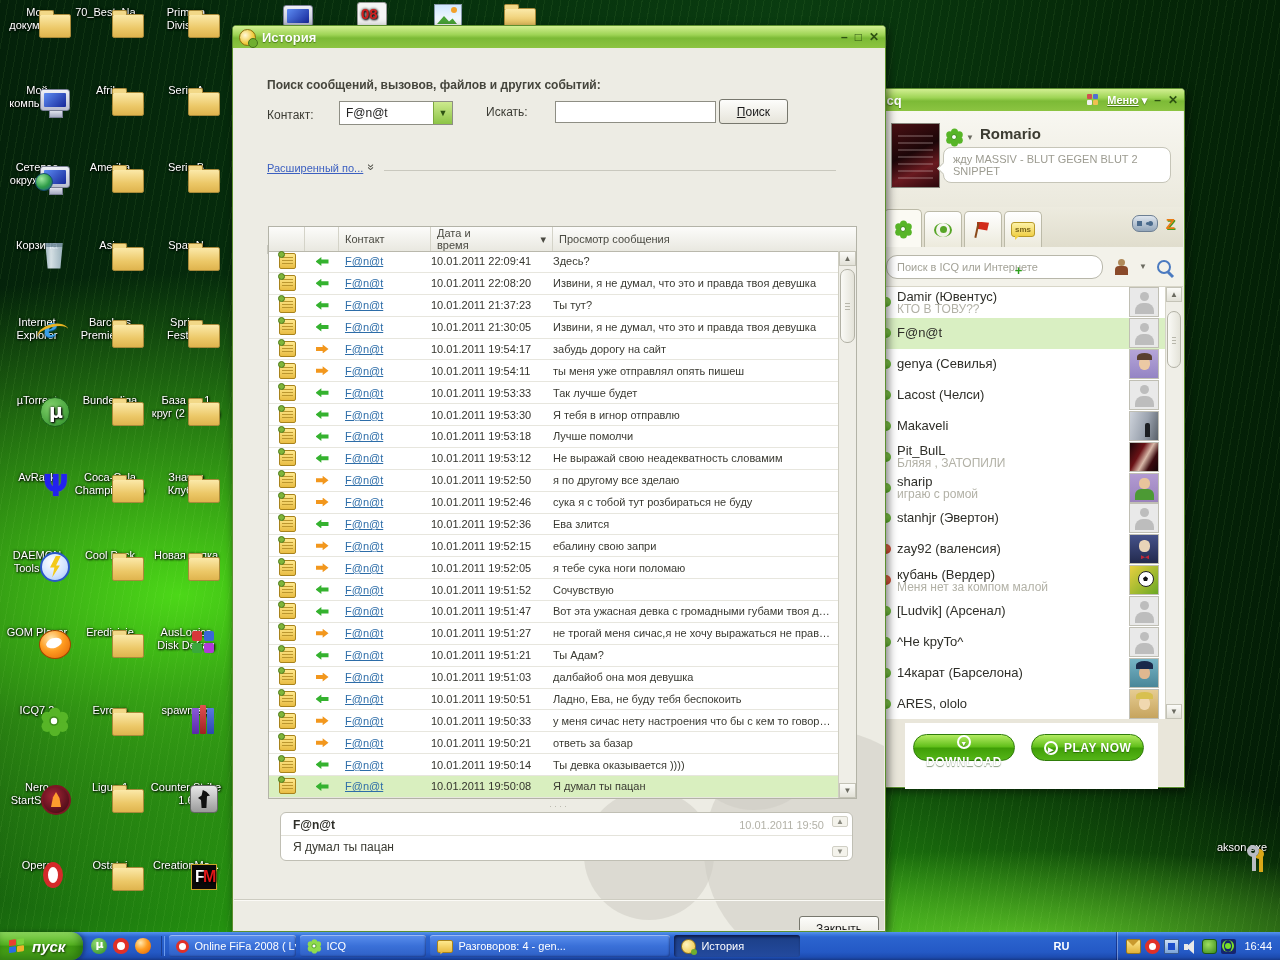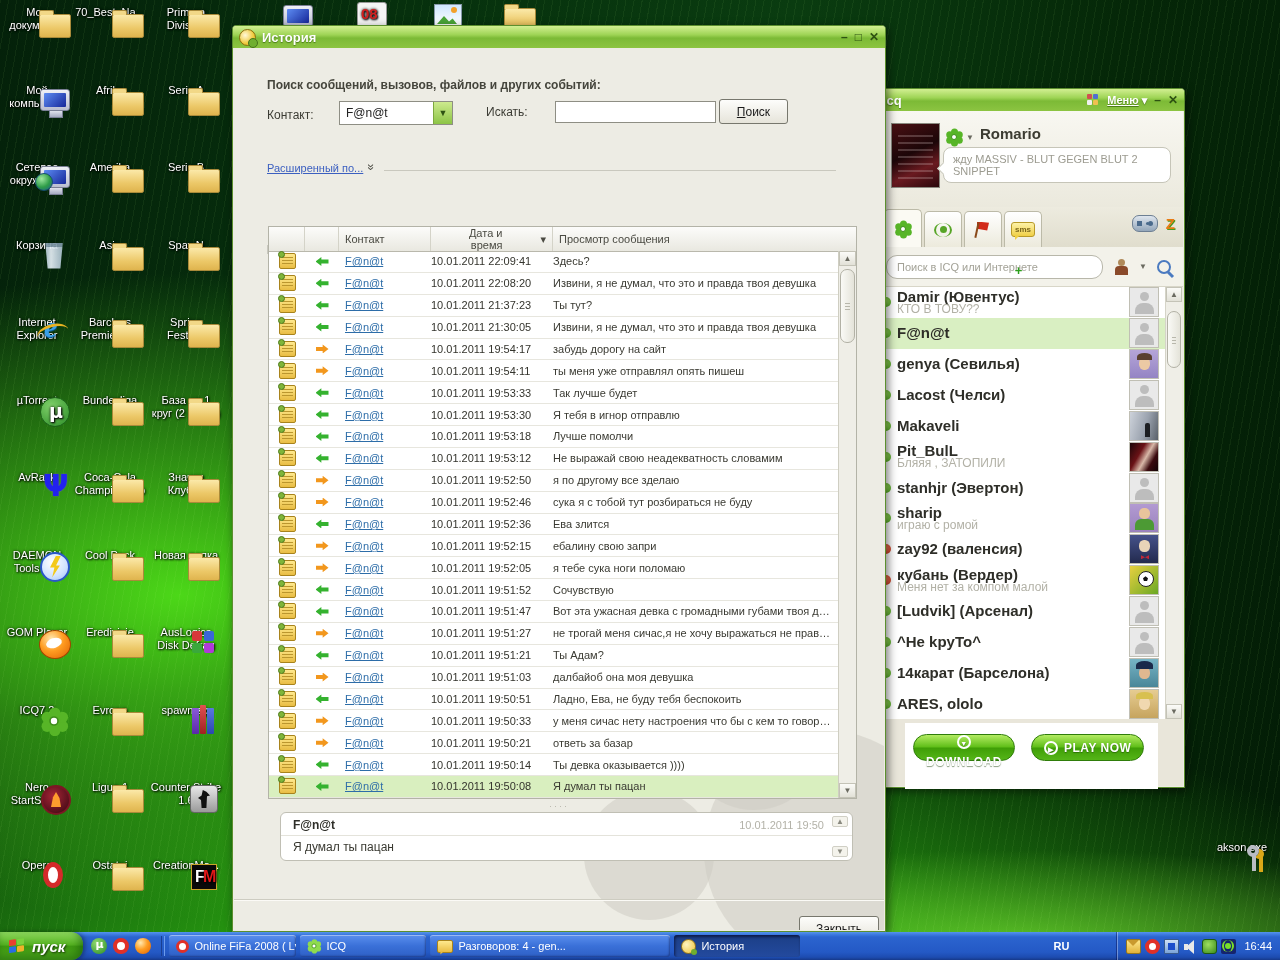--- a/index.html
+++ b/index.html
@@ -139,21 +139,21 @@
   .xbtn::first-letter{text-decoration:underline;}
   .hw-search-btn{left:485px;top:51px;width:69px;height:25px;line-height:23px;}
   .hw-link{position:absolute;left:33px;top:114px;font-size:11px;color:#3b5fc0;text-decoration:underline;cursor:pointer;}
   .hw-chev{position:absolute;left:134px;top:112px;font-size:12px;color:#4a4a42;display:inline-block;transform:rotate(90deg);}
   .hw-line{position:absolute;left:150px;top:122px;width:452px;border-top:1px solid #c9c8be;}
   .hw-results{position:absolute;left:33px;top:147px;font-size:12px;font-weight:bold;color:#45453c;margin-top:48px;}
 
   .htable{position:absolute;left:34px;top:178px;width:589px;height:573px;background:#fff;
     border:1px solid #b3b3a7;box-sizing:border-box;font-size:11px;}
   .hhead{display:flex;height:24px;background:linear-gradient(#fcfcfa,#e9e8e0);border-bottom:1px solid #b9b8ac;
-    color:#4a4a42;align-items:center;text-align:right;}
+    color:#4a4a42;align-items:center;}
   .hhead .hc{border-right:1px solid #d4d3c8;height:100%;display:flex;align-items:center;padding:0 6px;box-sizing:border-box;}
   .hrows{position:absolute;left:0;top:24px;bottom:0;right:17px;display:flex;flex-direction:column;}
   .hrow{flex:1;display:flex;align-items:center;border-bottom:1px solid #e7e6de;box-sizing:border-box;}
   .hrow.sel{background:#d9efbf;}
   .hc0{width:36px;display:flex;justify-content:center;}
   .hc1{width:34px;display:flex;justify-content:center;}
   .hc2{width:92px;padding-left:6px;box-sizing:border-box;}
   .hc3{width:122px;color:#33332c;}
   .hc4{flex:1;color:#3a3a32;white-space:nowrap;overflow:hidden;text-overflow:ellipsis;padding-right:4px;}
   .hrow a{color:#2d6da8;text-decoration:underline;cursor:pointer;}
@@ -238,21 +238,21 @@
   .addbuddy::before{content:'';position:absolute;left:7px;top:1px;width:7px;height:7px;border-radius:50%;background:#b08a5a;}
   .addbuddy::after{content:'';position:absolute;left:4px;top:8px;width:13px;height:9px;border-radius:4px 4px 0 0;background:#8a4a2a;}
   .addplus{position:absolute;margin-left:-24px;margin-top:8px;color:#2ca01c;font-weight:bold;font-size:13px;z-index:2;}
   .small-caret{font-size:8px;color:#6a6a60;}
   .findcontact{position:relative;width:20px;height:18px;}
   .findcontact::before{content:'';position:absolute;left:2px;top:2px;width:10px;height:10px;border:2px solid #4a7ac0;border-radius:50%;}
   .findcontact::after{content:'';position:absolute;right:1px;bottom:0;width:7px;height:3px;background:#4a7ac0;transform:rotate(45deg);}
   .iq-list{position:absolute;left:1px;right:1px;top:176px;height:432px;background:#fff;display:flex;flex-direction:column;}
   .crow{flex:1;display:flex;flex-direction:column;justify-content:center;position:relative;padding-left:18px;box-sizing:border-box;}
   .crow.sel{background:#d9efc2;}
-  .cname{font-size:15px;font-weight:bold;color:#2e2e28;line-height:14px;}
+  .cname{font-size:13px;font-weight:normal;color:#2e2e28;line-height:14px;}
   .cstatus{font-size:12px;color:#b2b1a6;line-height:11px;}
   .presence{position:absolute;left:2px;top:50%;width:10px;height:10px;margin-top:-5px;border-radius:50%;}
   .presence.on{background:radial-gradient(circle at 40% 35%,#9fe060,#47a01c);}
   .presence.away{background:radial-gradient(circle at 40% 35%,#f08060,#c23018);}
   .cavatar{position:absolute;right:23px;top:50%;width:30px;height:30px;margin-top:-15px;border:1px solid #c0bfb4;box-sizing:border-box;}
   .av-sil{background:#e9e9e9;} 
   .av-sil::before{content:'';position:absolute;left:10px;top:4px;width:9px;height:9px;border-radius:50%;background:#bdbdbd;}
   .av-sil::after{content:'';position:absolute;left:5px;bottom:2px;width:19px;height:11px;border-radius:8px 8px 0 0;background:#bdbdbd;}
   .av-genya{background:linear-gradient(#b5a5d8,#9484c4);}
   .av-genya::before{content:'';position:absolute;left:9px;top:7px;width:11px;height:13px;border-radius:45%;background:#ecc9a4;}
@@ -811,28 +811,28 @@
             <span class="cavatar av-makaveli"></span>
           </div>
           <div class="crow">
             <span class="presence on"></span>
             <div class="cname">Pit_BulL</div>
             <div class="cstatus">Бляяя , ЗАТОПИЛИ</div>
             <span class="cavatar av-pitbull"></span>
           </div>
           <div class="crow">
             <span class="presence on"></span>
-            <div class="cname">stanhjr (Эвертон)</div>
-            <span class="cavatar av-sil"></span>
-          </div>
-          <div class="crow">
-            <span class="presence on"></span>
             <div class="cname">sharip</div>
             <div class="cstatus">играю с ромой</div>
             <span class="cavatar av-sharip"></span>
+          </div>
+          <div class="crow">
+            <span class="presence on"></span>
+            <div class="cname">stanhjr (Эвертон)</div>
+            <span class="cavatar av-sil"></span>
           </div>
           <div class="crow">
             <span class="presence away"></span>
             <div class="cname">zay92 (валенсия)</div>
             <span class="cavatar av-zay"></span>
           </div>
           <div class="crow">
             <span class="presence away"></span>
             <div class="cname">кубань (Вердер)</div>
             <div class="cstatus">Меня нет за компом малой</div>

